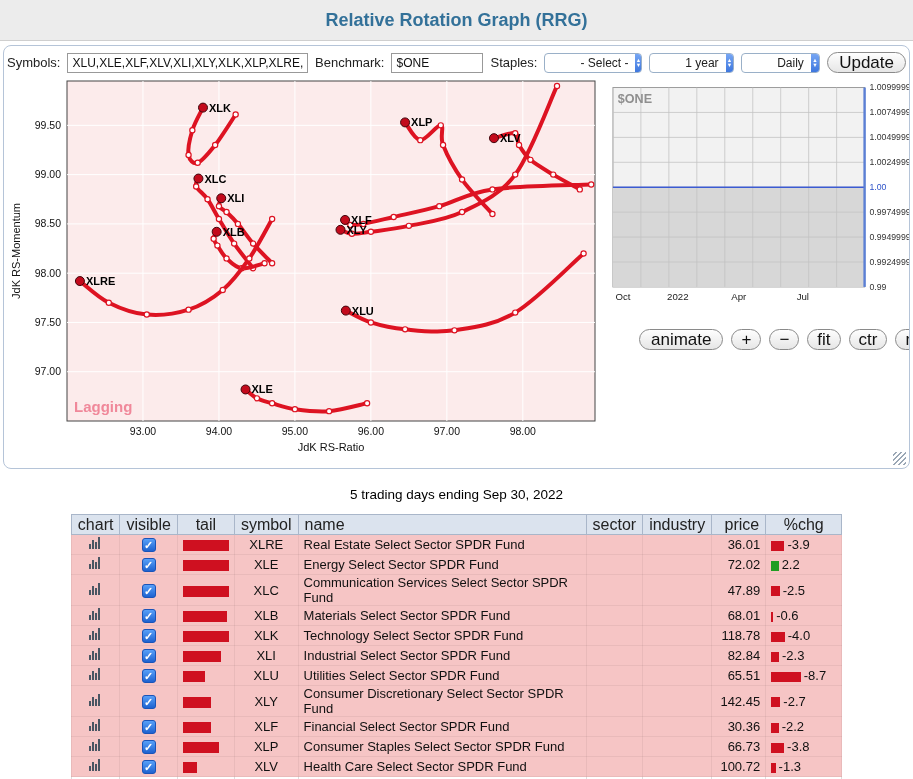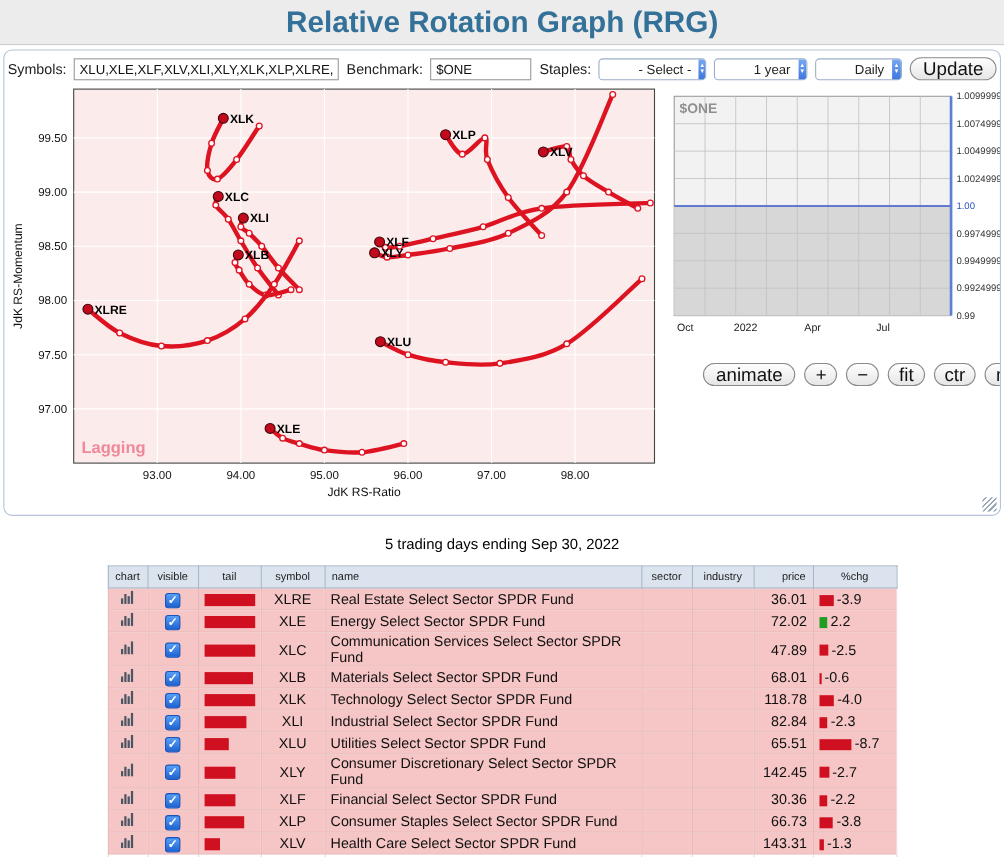--- a/index.html
+++ b/index.html
@@ -1,21 +1,21 @@
 <!DOCTYPE html>
 <html><head>
 <meta charset="utf-8">
 <style>
   * { margin:0; padding:0; box-sizing:border-box; }
   html,body { width:913px; height:779px; background:#fff; overflow:hidden;
     font-family:"Liberation Sans", sans-serif; }
 
   .app-header { height:41px; background:#ececec; border-bottom:1px solid #cfcfcf;
     display:flex; align-items:center; justify-content:center; }
-  .app-title { font-size:27px; font-weight:bold; color:#337199; }
+  .app-title { font-size:18px; font-weight:bold; color:#337199; }
 
   .top-panel { position:relative; margin:4px 3px 0; border:1px solid #b5c4d8;
     border-radius:8px; padding:3px 3px 2px; height:424px; background:#fff; overflow:hidden; }
 
   .toolbar { display:flex; align-items:center; justify-content:center; gap:7px;
     padding:3px 0 4px; font-size:13px; color:#222; }
   .tb-input { border:1px solid #999; height:20px; font-size:12px; padding:1px 4px;
     font-family:inherit; color:#111; background:#fff; }
   .w-symbols { width:272px; }
   .w-bench  { width:92px; }
@@ -47,21 +47,21 @@
   .btn-row { display:flex; align-items:center; gap:8px; margin-top:16px; padding-left:28px; }
 
   .resize-handle { position:absolute; right:3px; bottom:3px; width:13px; height:13px;
     background:repeating-linear-gradient(135deg, transparent 0 2px, #9aa7b5 2px 3.5px); }
 
   .subtitle { margin-top:18px; text-align:center; font-size:13.5px; color:#000; }
 
   .symbol-table { margin:12px auto 0; border-collapse:collapse; font-size:13px;
     color:#111; border:1px solid #a9b6c9; }
   .symbol-table th { background:#dbe3ee; border:1px solid #a9b6c9; font-weight:normal;
-    height:20px; padding:0 6px; font-size:10px; color:#222; }
+    height:20px; padding:0 6px; font-size:16px; color:#222; }
   .symbol-table td { height:20px; padding:0 5px; border:1px solid rgba(0,0,0,0.05); }
   .symbol-table tbody tr { background:#f6c5c5; }
   .symbol-table tbody tr.benchmark-row { background:#fff; }
   .symbol-table tbody tr.benchmark-row td { border:1px solid #ddd; }
   .col-chart { width:36px; text-align:center; }
   .col-visible { width:46px; text-align:center; }
   .col-tail { width:52px; }
   .col-symbol { width:58px; text-align:center; }
   .col-name { width:288px; text-align:left; }
   .col-sector { width:46px; }
@@ -577,21 +577,21 @@
           <rect x="9" y="0" width="2" height="12"></rect>
         </svg>
       </span>
     </td>
     <td class="col-visible"><span class="checkbox">✓</span></td>
     <td class="col-tail"><span class="tail-bar" style="width: 14px;"></span></td>
     <td class="col-symbol">XLV</td>
     <td class="col-name">Health Care Select Sector SPDR Fund</td>
     <td class="col-sector"></td>
     <td class="col-industry"></td>
-    <td class="col-price">143.31</td>
+    <td class="col-price">100.72</td>
     <td class="col-chg">
       <span class="chg-bar" style="width: 4.42px; background: rgb(207, 16, 32);"></span><span>-1.3</span>
     </td>
   </tr>
 
   <tr class="benchmark-row">
     <td class="col-chart">
       
     </td>
     <td class="col-visible"></td>

